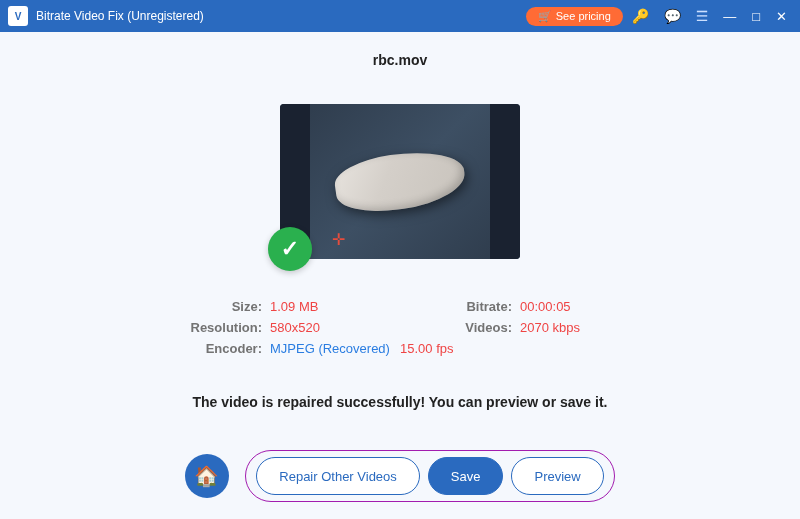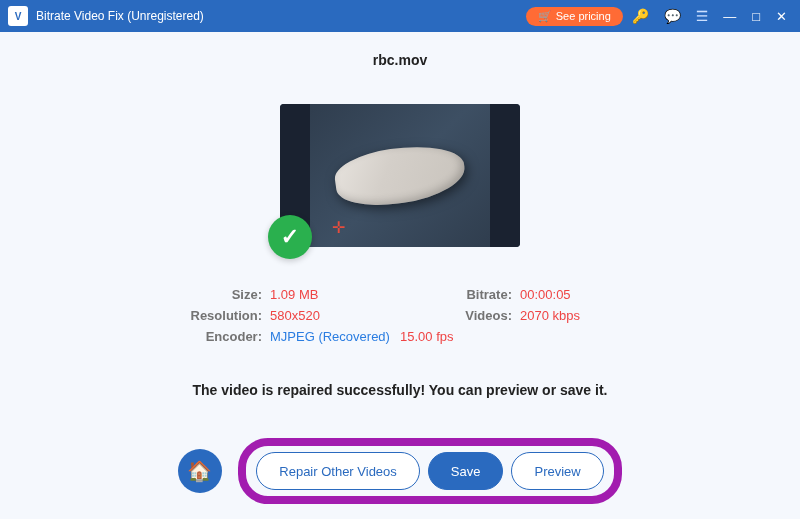--- a/index.html
+++ b/index.html
@@ -218,21 +218,21 @@
       cursor: pointer;
       margin-right: 16px;
       flex-shrink: 0;
       color: white;
       font-size: 20px;
       border: none;
     }
 
     
     .actions-box {
-      border: 8px solid #a21caf;
+      border: 1px solid #a21caf;
       border-radius: 30px;
       display: flex;
       align-items: center;
       padding: 6px 10px;
       gap: 8px;
       background: transparent;
     }
 
     .action-btn {
       height: 38px;

